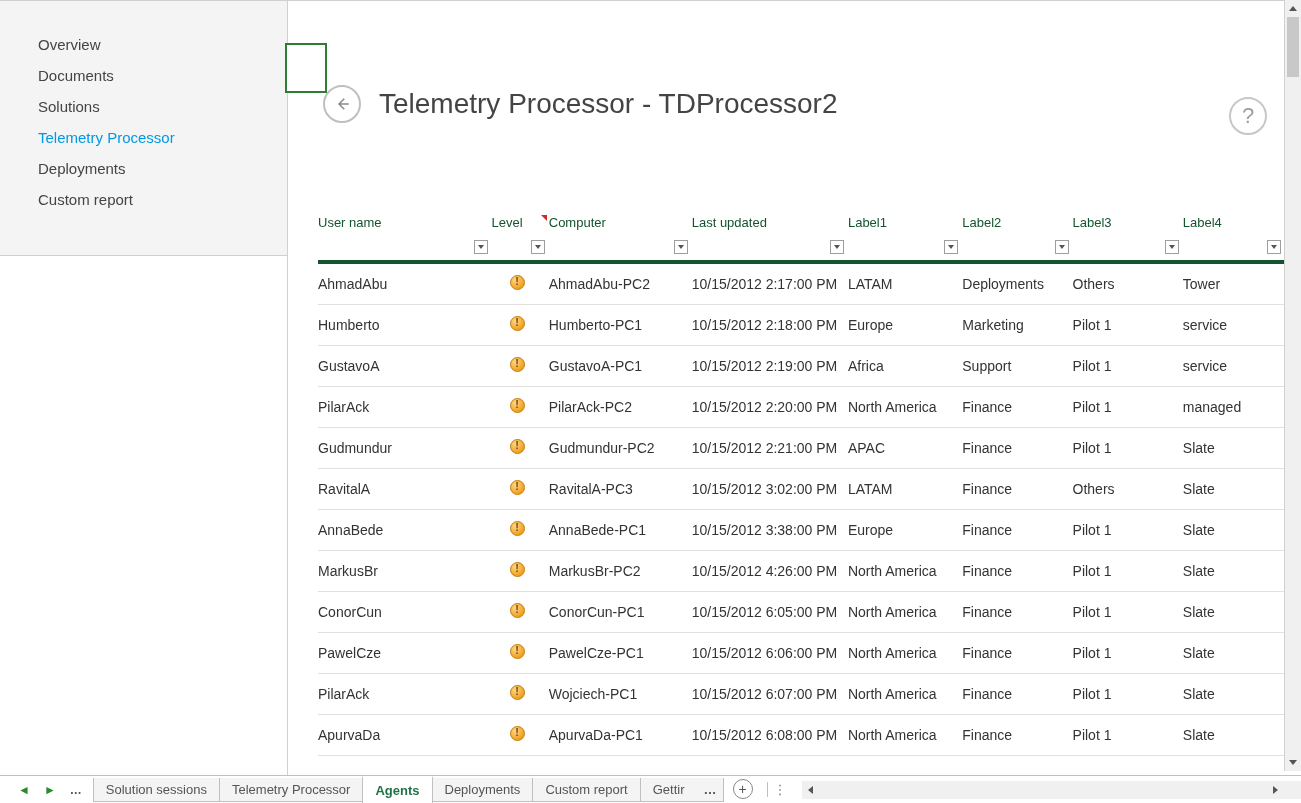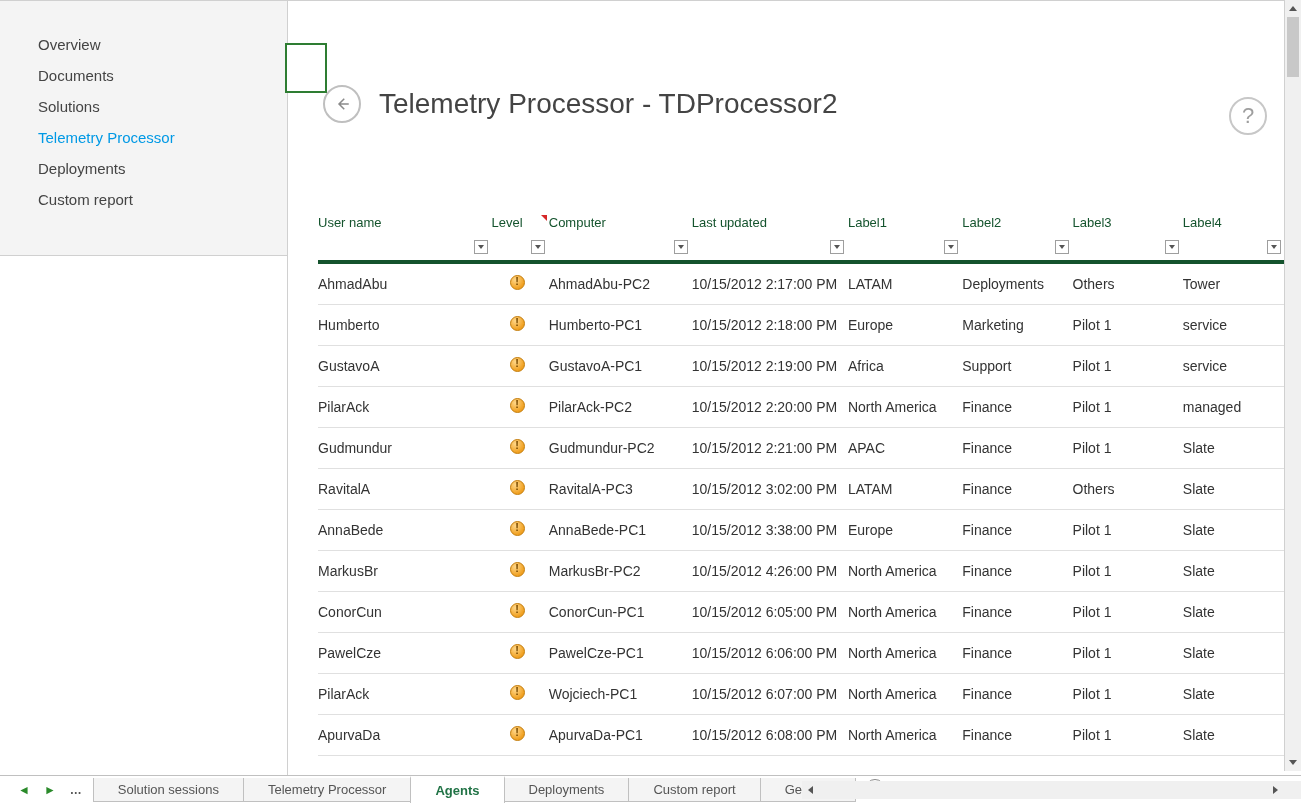--- a/index.html
+++ b/index.html
@@ -186,21 +186,21 @@
   }
   .nav-arrows span { cursor: pointer; font-size: 12px; }
   .nav-ell { color: #555; font-weight: bold; letter-spacing: 1px; cursor: pointer; }
   .tabs { display: flex; align-items: stretch; }
   .tab {
     border: 1px solid #c0c0c0;
     border-top: none;
     background: #f4f4f4;
     margin-top: 2px;
     margin-right: -1px;
-    padding: 0 24px;
+    padding: 0 12px;
     display: flex; align-items: center;
     color: #555;
     cursor: pointer;
     height: 24px;
   }
   .tab.active {
     background: #fff;
     color: #217346;
     font-weight: 600;
     border-top: 2px solid #fff;

